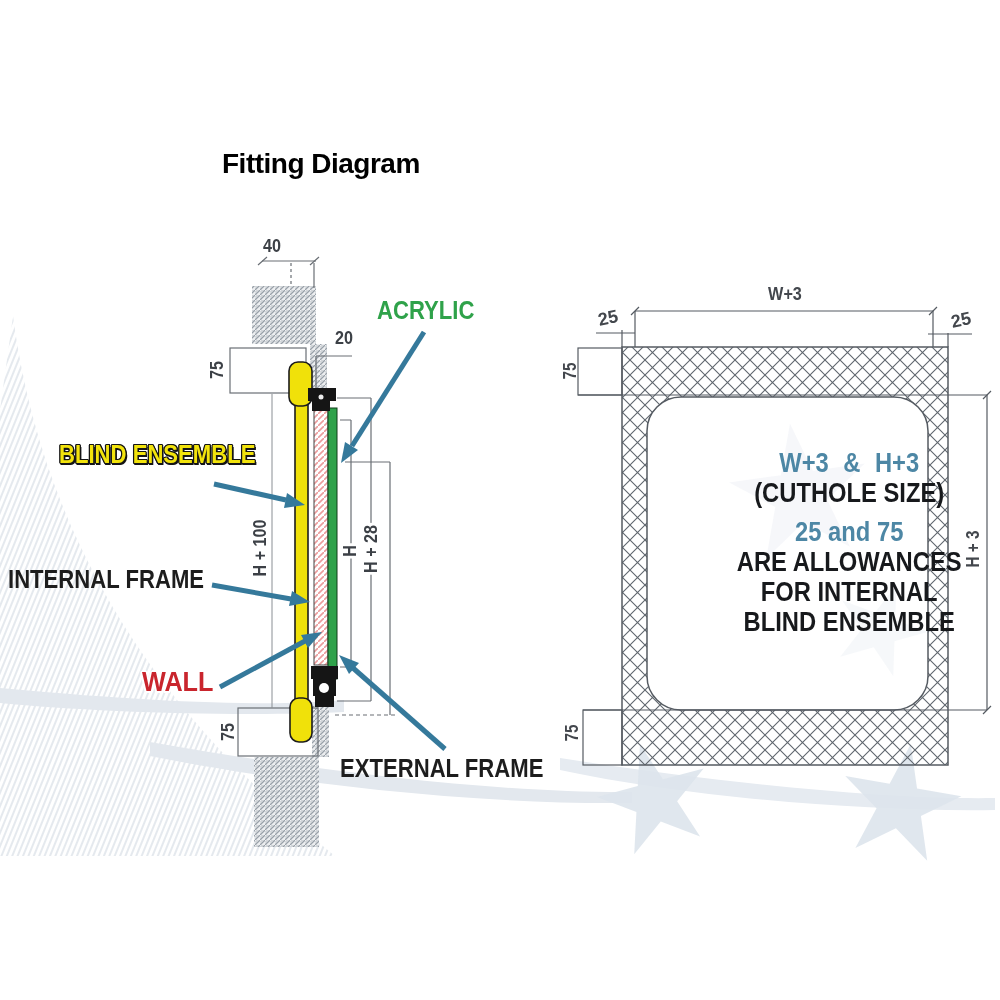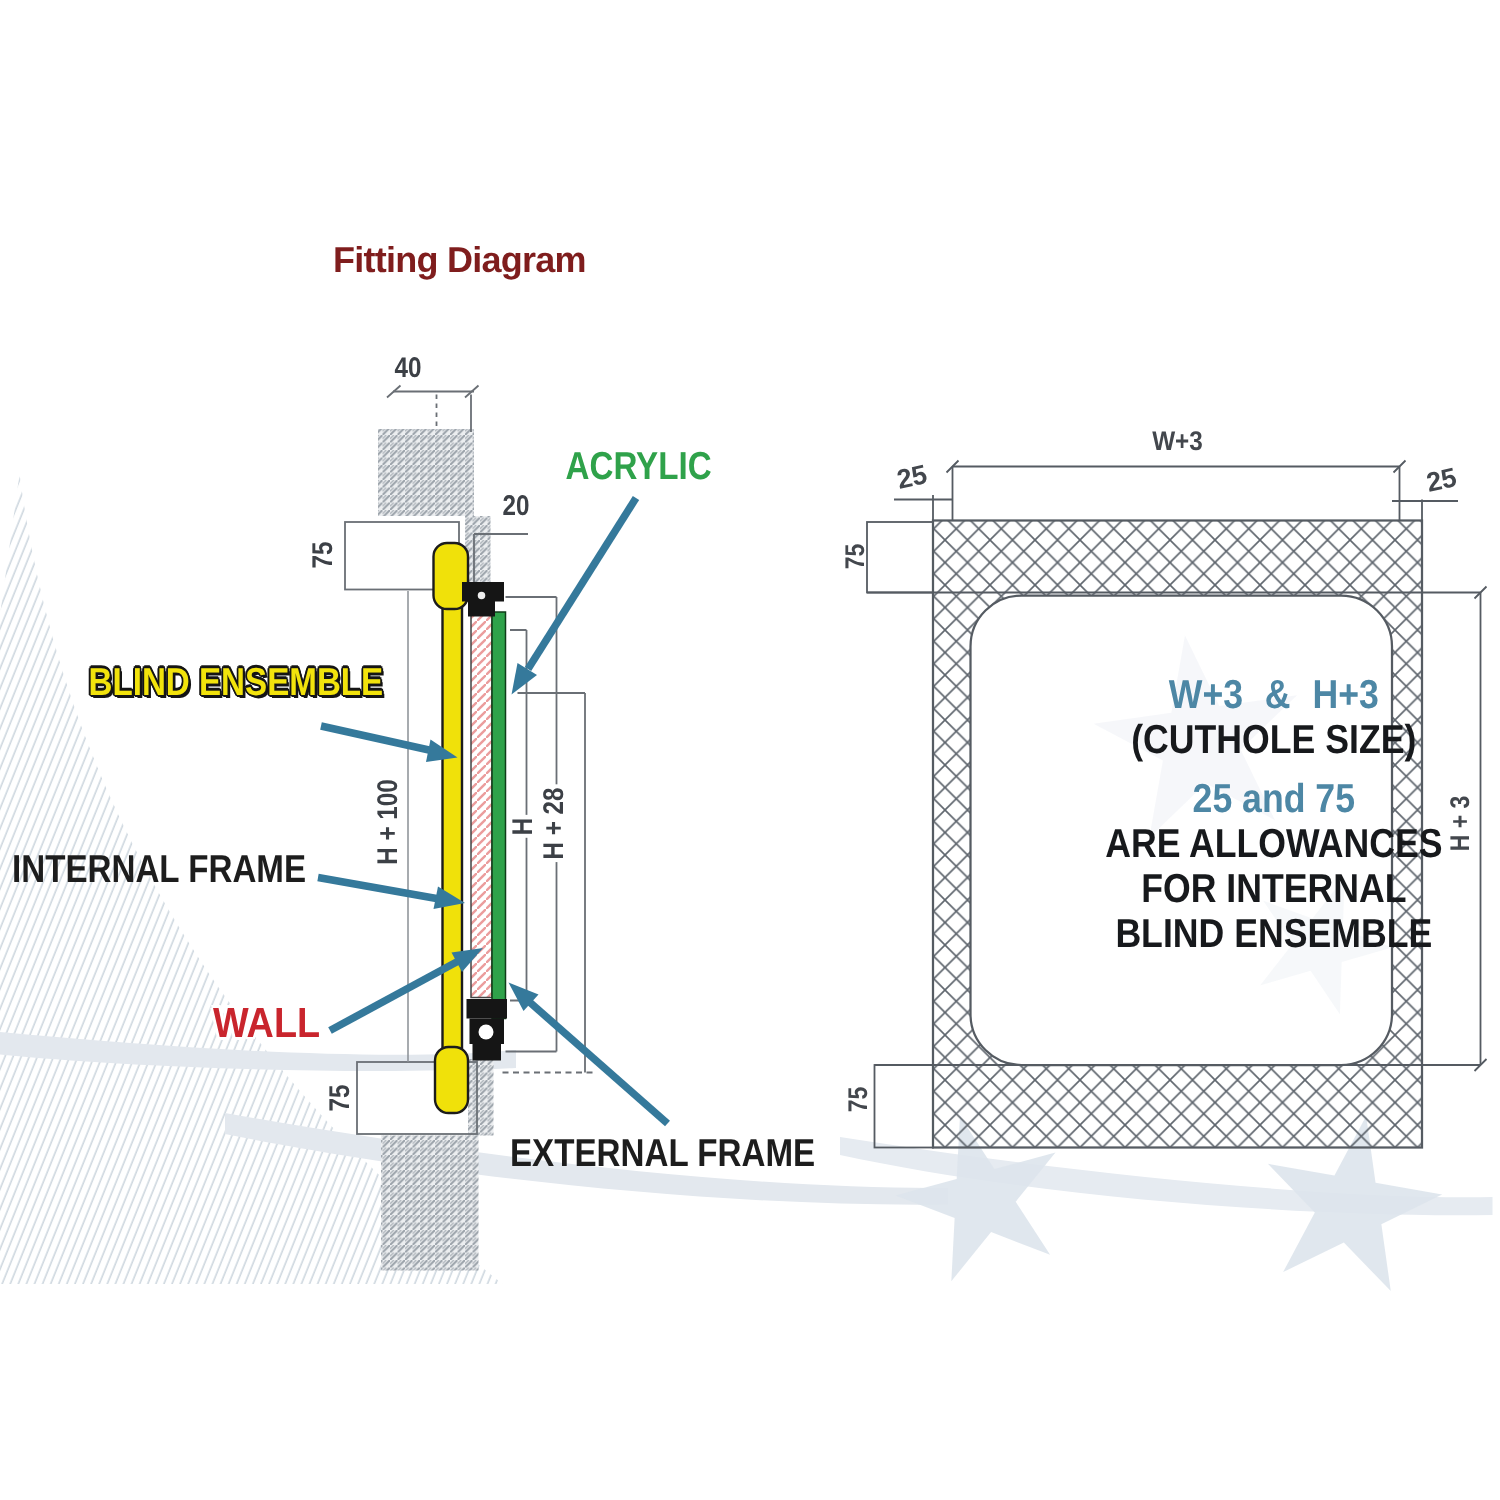--- a/index.html
+++ b/index.html
@@ -9,21 +9,21 @@
   .lbl{position:absolute;z-index:3;font-weight:bold;white-space:nowrap;line-height:1;}
   .cond{transform:scaleX(.85);transform-origin:left top;}
   .rot{transform:translate(-50%,-50%) rotate(-90deg) scaleX(.85);transform-origin:center;}
   .ctr{transform:translate(-50%,-50%) scaleX(.9);transform-origin:center;}
   .halo-w{text-shadow:-2px 0 #fff,2px 0 #fff,0 -2px #fff,0 2px #fff,
           -1.5px -1.5px #fff,1.5px 1.5px #fff,-1.5px 1.5px #fff,1.5px -1.5px #fff;}
   .halo-b{text-shadow:-1.5px 0 #151515,1.5px 0 #151515,0 -1.5px #151515,0 1.5px #151515,
           -1px -1px #151515,1px 1px #151515,-1px 1px #151515,1px -1px #151515,2px 2px 0 #151515;}
   .dim{font-size:19px;color:#3c4046;}
   .dimr{font-size:18px;color:#43474d;font-weight:600;}
-  #title{left:222px;top:162px;font-size:24px;color:#7f1d1d;letter-spacing:-.5px;}
+  #title{left:222px;top:150px;font-size:28px;color:#000000;letter-spacing:-.5px;}
   #lbl-acrylic{left:377px;top:297px;font-size:26px;color:#2fa24a;}
   #lbl-blind{left:59px;top:441px;font-size:26px;color:#f2e30c;}
   #lbl-internal{left:8px;top:566px;font-size:26px;color:#1d1d1d;}
   #lbl-wall{left:142px;top:668px;font-size:28px;color:#c9252d;transform:scaleX(.9);transform-origin:left top;}
   #lbl-external{left:340px;top:755px;font-size:26px;color:#1d1d1d;}
   .wbg{background:#fff;padding:0 2px;}
   #note{position:absolute;z-index:3;left:648px;top:448px;width:280px;text-align:center;
         font-weight:bold;transform:scaleX(.88);transform-origin:650px 0;}
   #note .t{color:#4d87a5;}
   #note .k{color:#17191c;}

